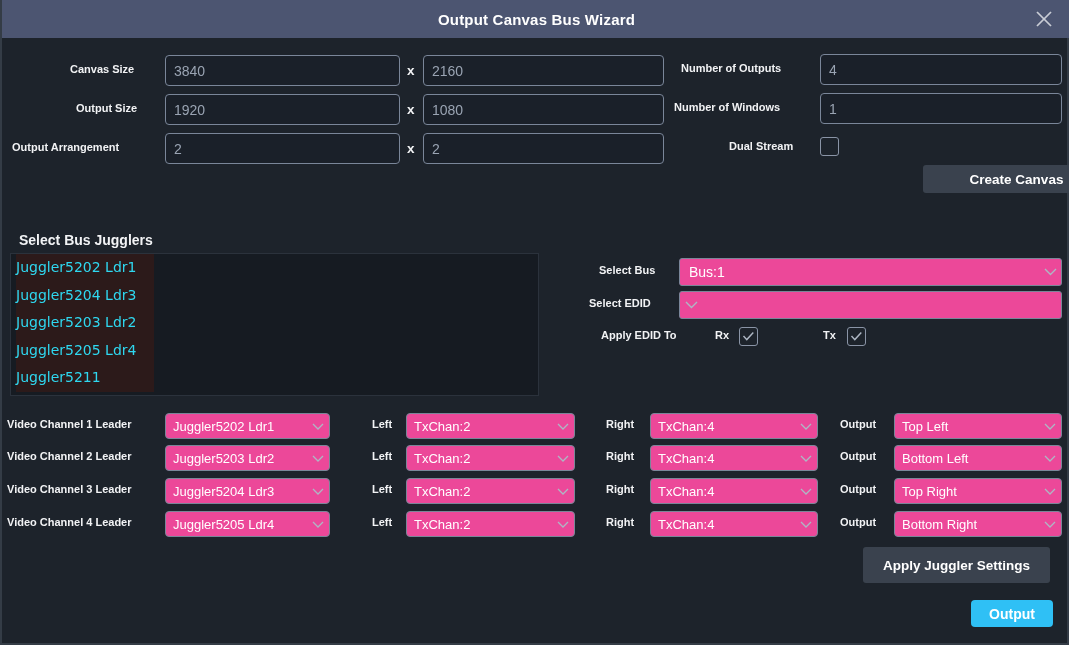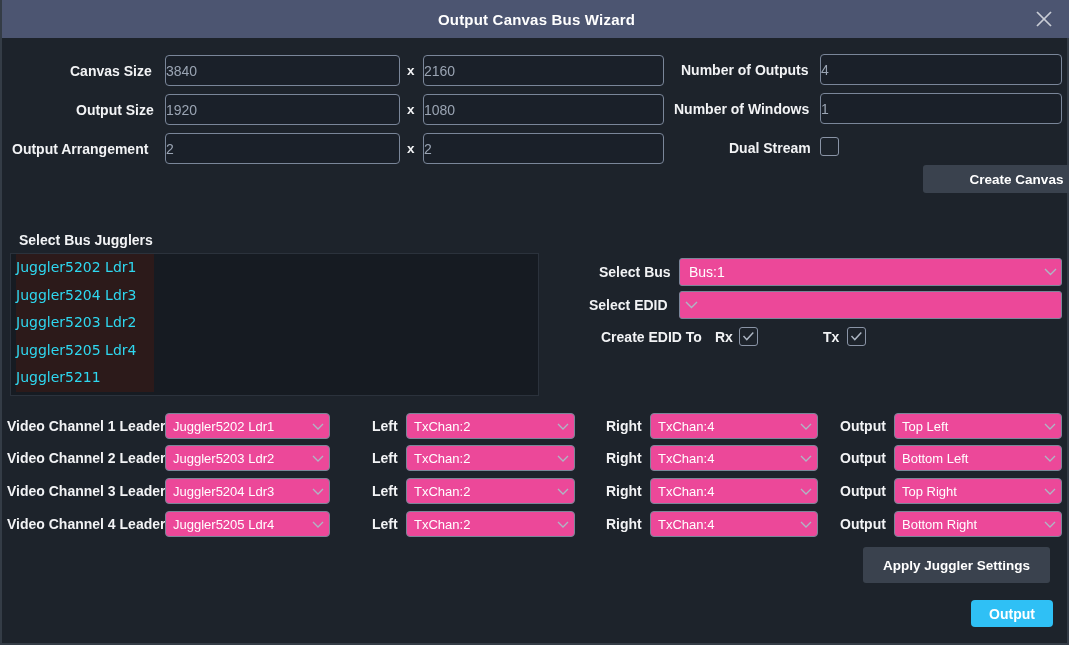--- a/index.html
+++ b/index.html
@@ -51,36 +51,36 @@
     width: 38px; height: 38px;
     display: flex;
     align-items: center;
     justify-content: center;
     cursor: pointer;
   }
   #close-x svg { display: block; }
 
   
   .lbl {
-    font-size: 14px;
+    font-size: 11px;
     font-weight: bold;
     color: #f2f3f5;
     white-space: nowrap;
   }
 
   
   .txt {
     box-sizing: border-box;
     background: #1a2029;
     border: 1px solid #7a8699;
     border-radius: 4px;
     color: #9aa4b3;
     font-family: "Liberation Sans", sans-serif;
     font-size: 14px;
-    padding: 0 0;
+    padding: 0 8px;
     height: 31px;
     outline: none;
   }
 
   .xmark {
     font-size: 13.5px;
     font-weight: bold;
     color: #f2f3f5;
   }
 
@@ -246,21 +246,21 @@
 
   <div class="abs lbl" style="left:587px; top:297px;">Select EDID</div>
   <div class="abs combo big" style="left:677px; top:291px; width:383px;">
     <div class="chev">
       <svg width="13" height="8" viewBox="0 0 13 8">
           <polyline points="1,1 6.5,6.5 12,1" fill="none" stroke="#aeb7c4" stroke-width="1.4"></polyline>
         </svg>
     </div>
   </div>
 
-  <div class="abs lbl" style="left:599px; top:329px;">Create EDID To</div>
+  <div class="abs lbl" style="left:599px; top:329px;">Apply EDID To</div>
   <div class="abs lbl" style="left:713px; top:329px;">Rx</div>
   <div class="abs cbox" style="left:737px; top:327px;">
     <svg width="13" height="11" viewBox="0 0 13 11">
         <polyline points="1.5,5 4.8,8.6 11.3,1.6" fill="none" stroke="#aeb7c4" stroke-width="1.4"></polyline>
       </svg>
   </div>
   <div class="abs lbl" style="left:821px; top:329px;">Tx</div>
   <div class="abs cbox" style="left:845px; top:327px;">
     <svg width="13" height="11" viewBox="0 0 13 11">
         <polyline points="1.5,5 4.8,8.6 11.3,1.6" fill="none" stroke="#aeb7c4" stroke-width="1.4"></polyline>

